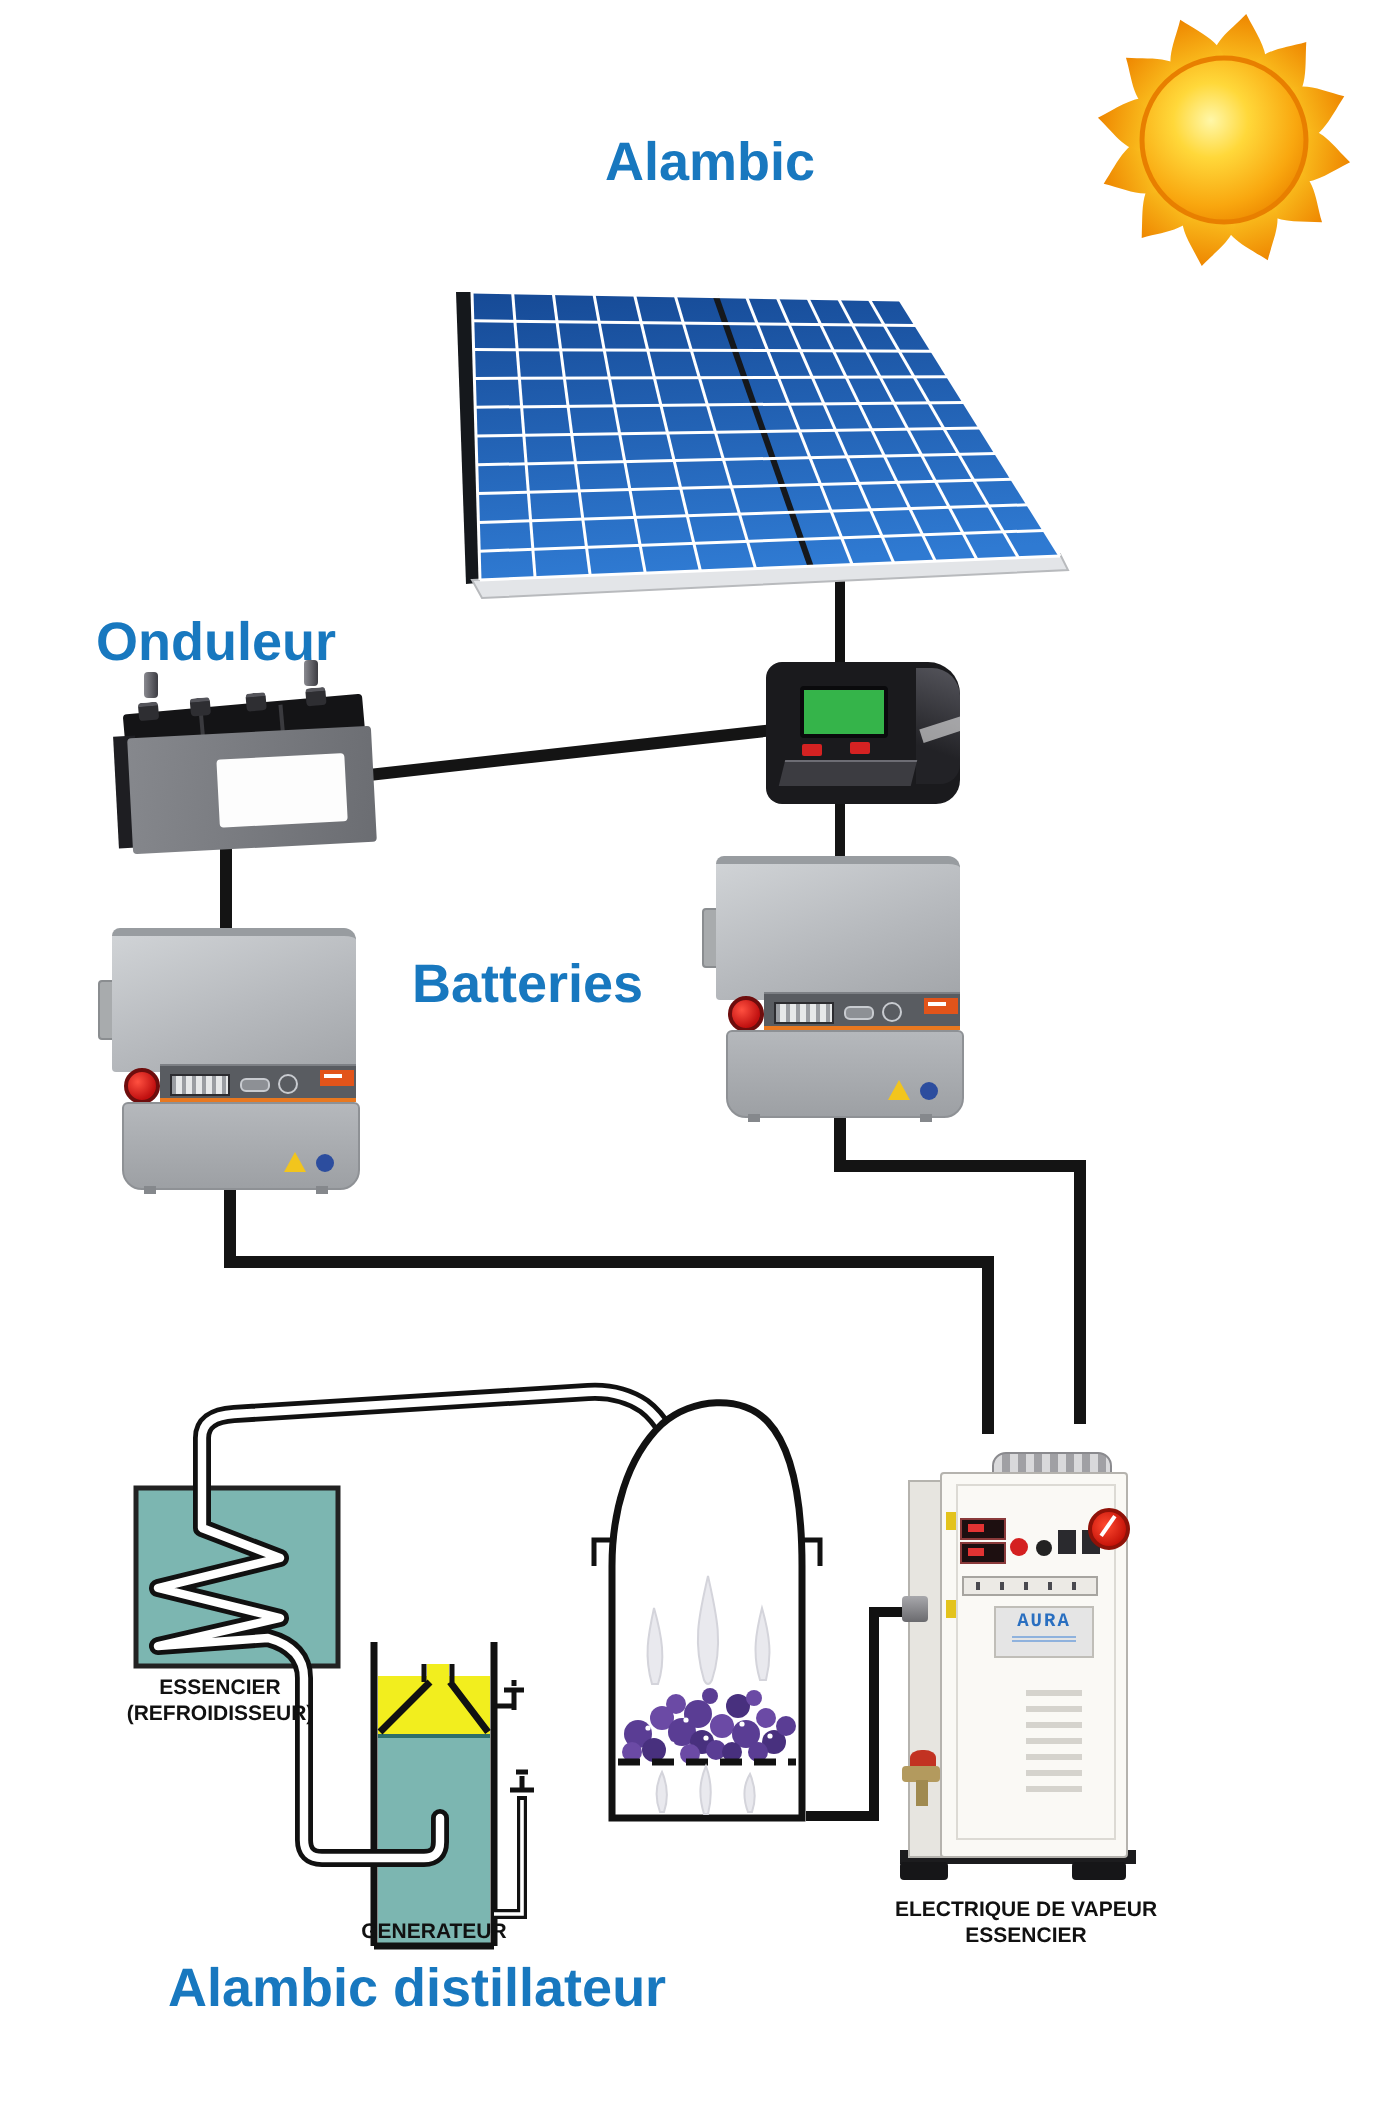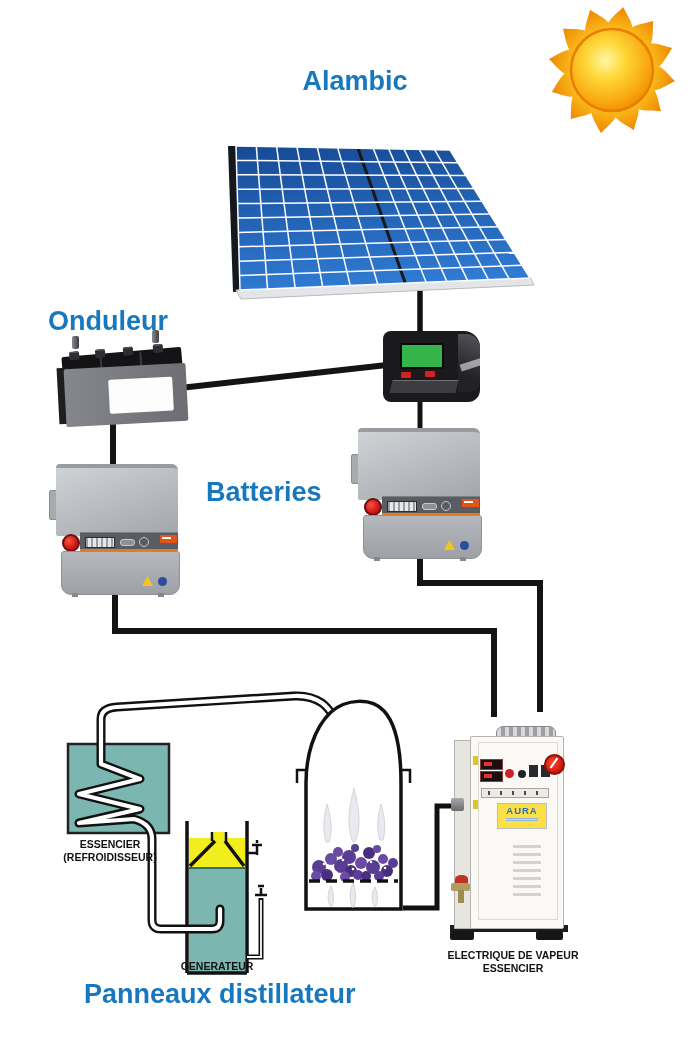--- a/index.html
+++ b/index.html
@@ -57,21 +57,21 @@
   .gen-inner{position:absolute;left:7px;top:5px;right:5px;bottom:8px;border:1px solid #dcdad4;}
   .gen-disp{position:absolute;width:21px;height:9px;background:#1d0f10;border:1px solid #8a3a3a;}
   .gen-disp i{position:absolute;left:3px;top:2px;width:8px;height:4px;background:#e23333;}
   .gen-rbtn{position:absolute;left:34px;top:32px;width:9px;height:9px;background:#d42020;border-radius:50%;}
   .gen-kbtn{position:absolute;left:47px;top:33px;width:8px;height:8px;background:#222;border-radius:50%;}
   .gen-sq{position:absolute;top:28px;width:9px;height:12px;background:#2a2a2e;}
   .gen-knob{position:absolute;left:73px;top:17px;width:17px;height:17px;border-radius:50%;border:2px solid #8f1208;background:radial-gradient(circle at 40% 40%,#ff4a30,#c41208 75%);}
   .gen-knob:after{content:"";position:absolute;left:7px;top:1px;width:2px;height:12px;background:#fff;transform:rotate(35deg);}
   .gen-switches{position:absolute;left:10px;top:51px;width:66px;height:8px;border:1px solid #a7a5a0;background:#eceae5;
     background-image:repeating-linear-gradient(90deg,#4a4a50 0 2px,transparent 2px 12px);background-position:6px 2px;background-size:60px 4px;background-repeat:no-repeat;}
-  .gen-plate{position:absolute;left:26px;top:66px;width:48px;height:24px;border:1px solid #c0beb8;background:#fde047;text-align:center;}
+  .gen-plate{position:absolute;left:26px;top:66px;width:48px;height:24px;border:1px solid #c0beb8;background:#e5e5e5;text-align:center;font-family:Liberation Mono, monospace;}
   .gen-brand{color:#2a6fc0;font-weight:bold;font-size:9.5px;letter-spacing:1px;line-height:13px;}
   .gen-line{height:1px;background:#8fb2dd;margin:1px 8px 0 8px;}
   .gen-vents{position:absolute;left:42px;top:108px;width:28px;height:54px;
     background:repeating-linear-gradient(180deg,#d5d3cd 0 3px,transparent 3px 8px);}
   .gen-sticker{position:absolute;left:23px;width:5px;height:9px;background:#e3c31d;}
   .gen-fitting{position:absolute;left:1px;top:78px;width:13px;height:13px;background:linear-gradient(#a8a8ac,#6a6a6e);border-radius:2px;}
   .gen-valve-handle{position:absolute;left:5px;top:155px;width:13px;height:9px;background:#c23222;border-radius:45% 45% 0 0;}
   .gen-valve-body{position:absolute;left:1px;top:163px;width:19px;height:8px;background:#b39a5e;border-radius:2px;}
   .gen-valve-stem{position:absolute;left:8px;top:170px;width:6px;height:13px;background:#a08a50;}
   .gen-stand-base{position:absolute;left:0;top:205px;width:118px;height:7px;background:#1c1c1e;}
@@ -333,21 +333,21 @@
     <div class="gen-valve-handle"></div>
     <div class="gen-valve-body"></div>
     <div class="gen-valve-stem"></div>
   </div>
 
   <div class="blue-label title">
     <div>Alambic</div>
   </div>
   <div class="blue-label" style="left:48px;top:306px;">Onduleur</div>
   <div class="blue-label" style="left:206px;top:477px;">Batteries</div>
-  <div class="blue-label" style="left:84px;top:979px;">Panneaux distillateur</div>
+  <div class="blue-label" style="left:84px;top:979px;">Alambic distillateur</div>
 
   <div class="small-label" style="left:35px;top:838px;width:150px;">
     <div>ESSENCIER</div>
     <div>(REFROIDISSEUR)</div>
   </div>
   <div class="small-label" style="left:157px;top:960px;width:120px;">GENERATEUR</div>
   <div class="small-label" style="left:427px;top:949px;width:172px;">
     <div>ELECTRIQUE DE VAPEUR</div>
     <div>ESSENCIER</div>
   </div>

